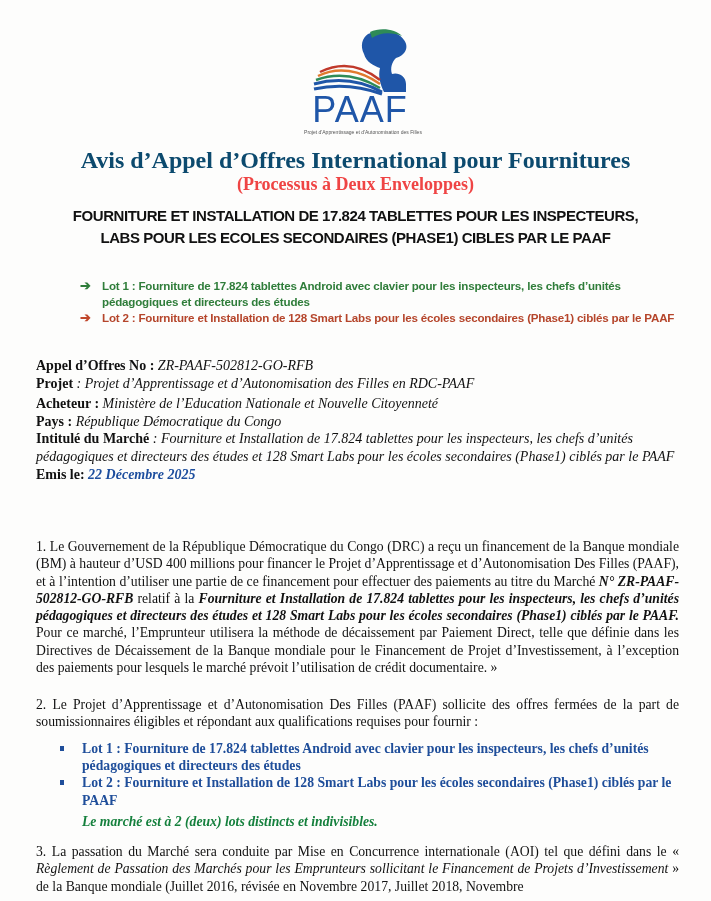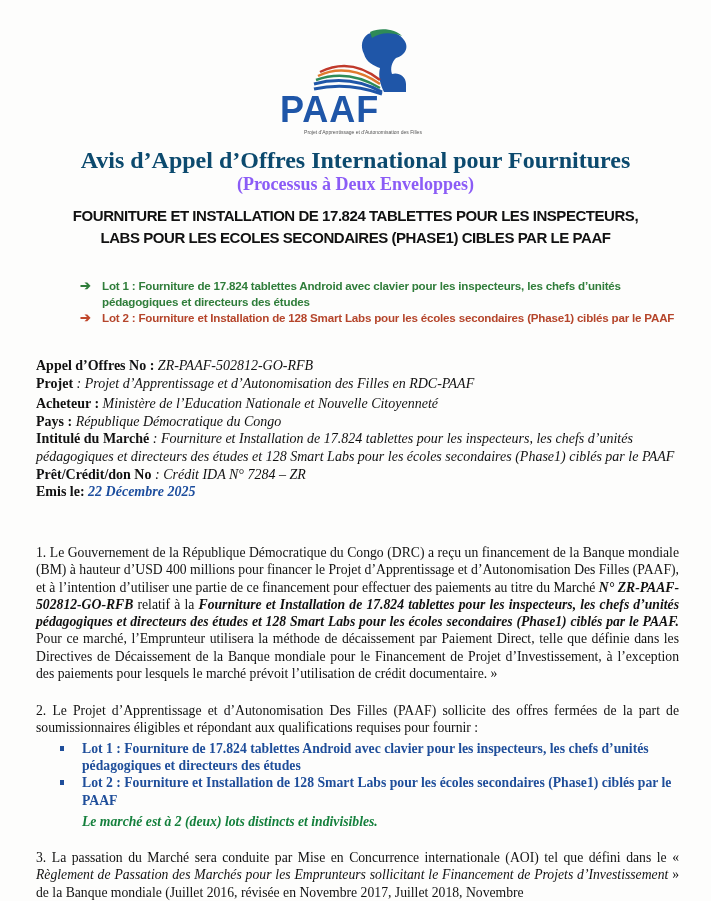--- a/index.html
+++ b/index.html
@@ -1,30 +1,30 @@
 <!DOCTYPE html>
 <html><head>
 <meta charset="utf-8">
 <style>
   html, body { margin: 0; padding: 0; background: #ffffff; }
   body { width: 711px; height: 901px; overflow: hidden; position: relative; color: #111; }
   .page { position: absolute; left: 0; top: 0; width: 711px; height: 901px; background: #fdfdfc; }
 
   .logo { position: absolute; left: 280px; top: 28px; width: 160px; height: 108px; }
   .logo svg { display: block; }
-  .logo-word { position: absolute; left: 0; top: 64px; width: 160px; 
-    font-family: "Liberation Sans", sans-serif; font-weight: 700; font-size: 36px; letter-spacing: 1px;
+  .logo-word { position: absolute; left: 0; top: 64px; width: 160px; text-align: center;
+    font-family: "Liberation Sans", sans-serif; font-weight: 400; font-size: 36px; letter-spacing: 1px;
     color: #1f56a8; line-height: 36px; }
   .logo-sub { position: absolute; left: 8px; top: 101px; width: 150px; text-align: center;
     font-family: "Liberation Sans", sans-serif; font-size: 5px; color: #555; line-height: 6px; white-space: nowrap; }
 
   .title { position: absolute; left: 0; top: 146px; width: 711px; text-align: center;
     font-family: "Liberation Serif", serif; font-weight: 700; font-size: 24px; line-height: 28px; color: #0c4a6e; }
   .subtitle { position: absolute; left: 0; top: 173px; width: 711px; text-align: center;
-    font-family: "Liberation Serif", serif; font-weight: 700; font-size: 18px; line-height: 22px; color: #8b5cf6; }
+    font-family: "Liberation Serif", serif; font-weight: 700; font-size: 18px; line-height: 22px; color: #ef4444; }
   .heading { position: absolute; left: 30px; top: 205px; width: 651px; text-align: center;
     font-family: "Liberation Sans", sans-serif; font-weight: 700; font-size: 15px; line-height: 22px;
     color: #111; letter-spacing: -0.45px; }
 
   .lots-top { position: absolute; left: 80px; top: 278px; width: 610px;
     font-family: "Liberation Sans", sans-serif; font-weight: 700; font-size: 11.6px; line-height: 15.5px; letter-spacing: -0.2px; }
   .lot-top { position: relative; padding-left: 22px; margin-bottom: 1px; }
   .lot-top .arrow { position: absolute; left: 0; top: 0; font-size: 13px; }
   .lot-top.green { color: #2f7d3a; }
   .lot-top.red { color: #b5452b; }
@@ -33,21 +33,21 @@
 
   .meta { position: absolute; left: 36px; top: 357px; width: 650px;
     font-family: "Liberation Serif", serif; font-size: 14px; line-height: 17.6px; color: #111; }
   .meta .row { margin: 0; }
   .meta .label { font-weight: 700; }
   .meta .val { font-style: italic; }
   .meta .date { font-style: italic; font-weight: 700; color: #1d4e9e; }
   .meta .gap { height: 3px; }
 
   .para { position: absolute; left: 36px; width: 643px; font-family: "Liberation Serif", serif;
-    font-size: 13.7px; line-height: 17.3px; color: #111; text-align: justify; margin-top: 6px; }
+    font-size: 13.7px; line-height: 17.3px; color: #111; text-align: justify; }
   .p1 { top: 538px; }
   .p2 { top: 696px; }
   .p3 { top: 843px; }
   .bi { font-weight: 700; font-style: italic; }
   .it { font-style: italic; }
 
   .lots-blue { position: absolute; left: 58px; top: 740px; width: 620px;
     font-family: "Liberation Serif", serif; font-weight: 700; font-size: 13.7px; line-height: 17.2px; color: #1f4e9a; }
   .lot-blue { position: relative; padding-left: 24px; }
   .lot-blue .bullet { position: absolute; left: 2px; top: 6px; width: 4px; height: 5px; background: #1f4e9a; }
@@ -110,24 +110,20 @@
     </p>
     <p class="row">
       <span class="label">Pays :</span>
       <span class="val">République Démocratique du Congo</span>
     </p>
     <p class="row">
       <span class="label">Intitulé du Marché</span>
       <span class="val">: Fourniture et Installation de 17.824 tablettes pour les inspecteurs, les chefs d’unités pédagogiques et directeurs des études et 128 Smart Labs pour les écoles secondaires (Phase1) ciblés par le PAAF</span>
     </p>
     <p class="row">
-      <span class="label">Prêt/Crédit/don No</span>
-      <span class="val">: Crédit IDA N° 7284 – ZR</span>
-    </p>
-    <p class="row">
       <span class="label">Emis le:</span>
       <span class="date">22 Décembre 2025</span>
     </p>
   </div>
 
   <div class="para p1">
     <span>1. Le Gouvernement de la République Démocratique du Congo (DRC) a reçu un financement de la Banque mondiale (BM) à hauteur d’USD 400 millions pour financer le Projet d’Apprentissage et d’Autonomisation Des Filles (PAAF), et à l’intention d’utiliser une partie de ce financement pour effectuer des paiements au titre du Marché </span><span class="bi">N° ZR-PAAF-502812-GO-RFB</span><span> relatif à la </span><span class="bi">Fourniture et Installation de 17.824 tablettes pour les inspecteurs, les chefs d’unités pédagogiques et directeurs des études et 128 Smart Labs pour les écoles secondaires (Phase1) ciblés par le PAAF.</span><span> Pour ce marché, l’Emprunteur utilisera la méthode de décaissement par Paiement Direct, telle que définie dans les Directives de Décaissement de la Banque mondiale pour le Financement de Projet d’Investissement, à l’exception des paiements pour lesquels le marché prévoit l’utilisation de crédit documentaire. »</span>
   </div>
 
   <div class="para p2">2. Le Projet d’Apprentissage et d’Autonomisation Des Filles (PAAF) sollicite des offres fermées de la part de soumissionnaires éligibles et répondant aux qualifications requises pour fournir :</div>

